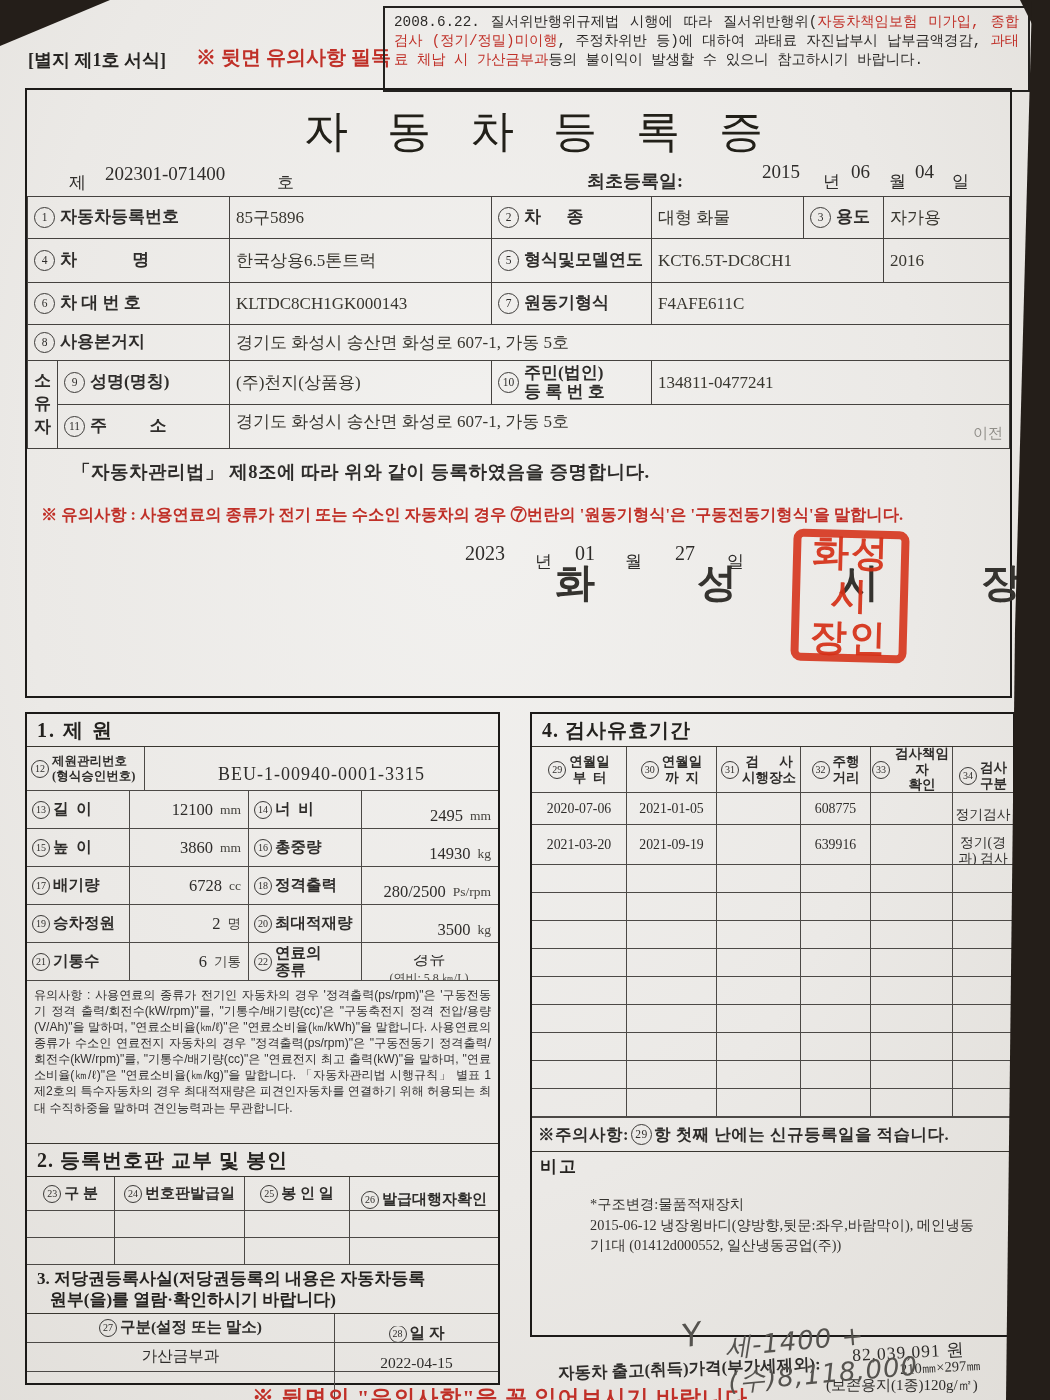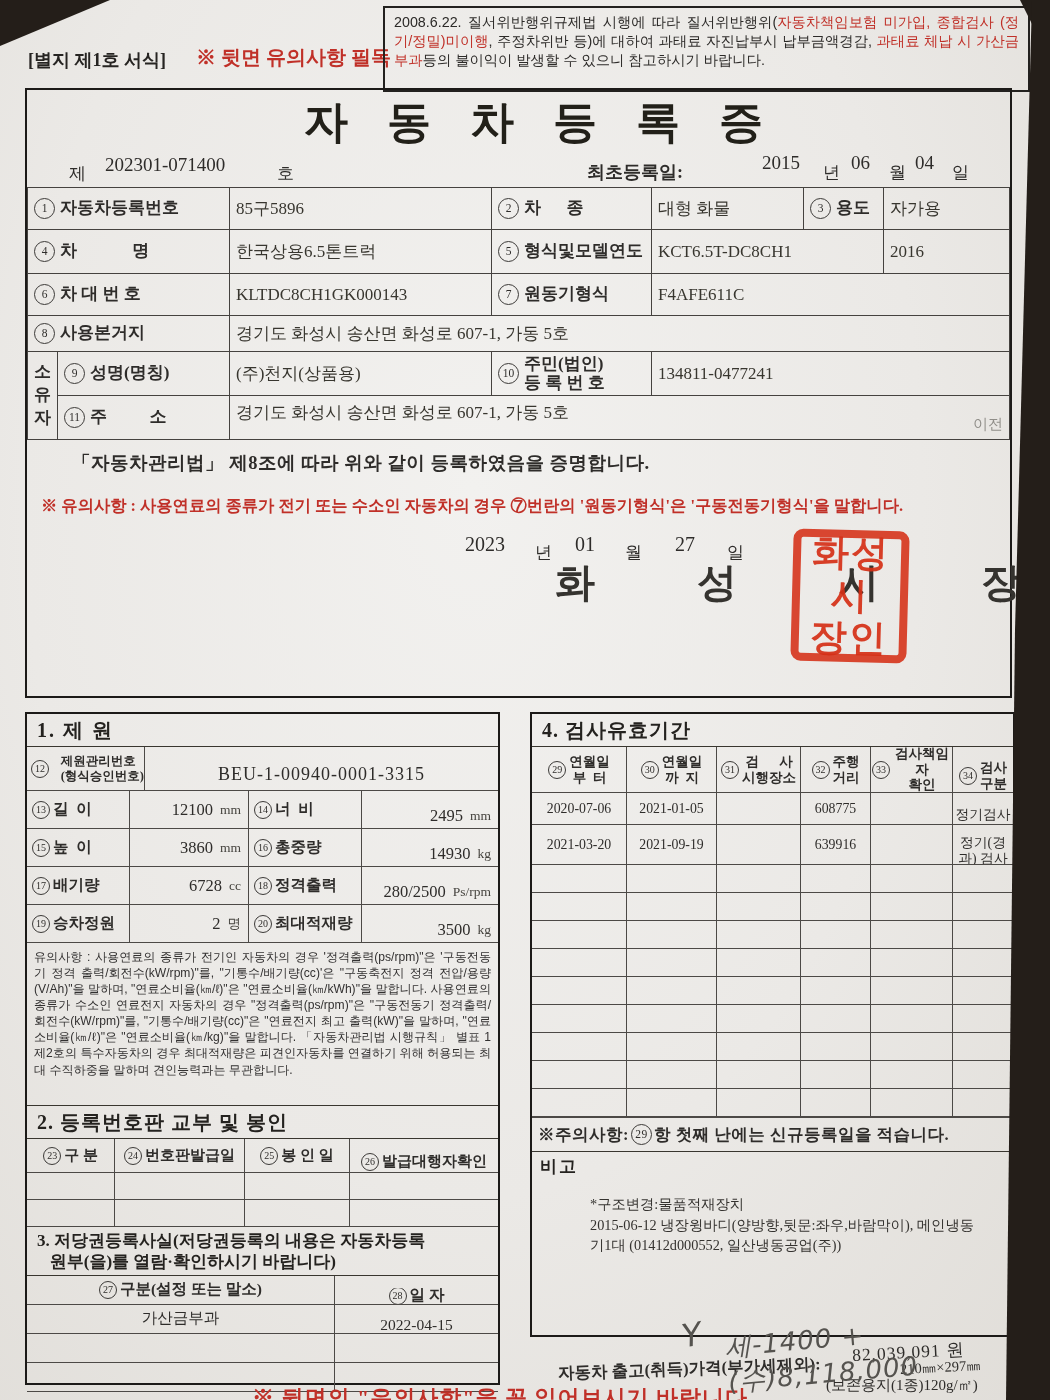--- a/index.html
+++ b/index.html
@@ -27,31 +27,31 @@
   }
   .circ.small{width:16px;height:16px;font-size:10px;margin-right:3px;}
   .pre{white-space:pre-wrap;}
 
   
   #form-label{position:absolute;left:28px;top:48px;font-size:18px;font-weight:600;color:#262422;z-index:5;}
   #must-read{position:absolute;left:196px;top:44px;font-size:20px;font-weight:700;z-index:5;}
   #legal-box{
     position:absolute;left:383px;top:6px;width:625px;height:72px;z-index:5;
     border:2px solid #23211f;padding:5px 9px;
-    font-family:Liberation Sans, sans-serif;
+    font-family:Liberation Mono, monospace;
     font-size:14.3px;line-height:1.32;color:#2c2a28;text-align:justify;
   }
 
   
   #main-box{
     position:absolute;left:25px;top:88px;width:987px;height:610px;
     border:2.5px solid #1c1a18;z-index:5;box-sizing:border-box;
   }
   #cert-title{
-    text-align:center;margin-top:3px;font-size:44px;font-weight:700;
+    text-align:center;margin-top:12px;font-size:44px;font-weight:400;
     letter-spacing:14px;color:#222019;padding-left:44px;
   }
   #docno-row{position:relative;height:32px;font-size:17px;}
   #docno-row .seg{position:absolute;}
   #doc-prefix{left:42px;top:10px;}
   #doc-number{left:78px;top:2px;font-size:19px;}
   #doc-suffix{left:250px;top:10px;}
   #firstreg-label{left:560px;top:8px;font-weight:600;font-size:18px;}
   #fr-year{left:735px;top:0px;font-size:19px;}
   #fr-ylab{left:796px;top:9px;}
@@ -117,21 +117,21 @@
   #spec-box{
     position:absolute;left:25px;top:712px;width:475px;height:673px;
     border:2.5px solid #1c1a18;z-index:5;box-sizing:border-box;
     display:flex;flex-direction:column;
   }
   .sec-title{
     font-size:20px;font-weight:700;padding:3px 0 2px 10px;color:#24221f;
     border-bottom:1.4px solid #39362f;letter-spacing:2px;flex:none;
   }
   #spec-row0{grid-template-columns:118px 1fr;height:44px;flex:none;}
-  #spec-row0 .lblc{justify-content:space-between;padding-left:4px;}
+  #spec-row0 .lblc{justify-content:flex-start;padding-left:4px;}
   #spec-row0 .lt2{font-size:12.5px;font-weight:700;line-height:1.15;white-space:pre-wrap;}
   #spec-row0 .valc{font-size:18px;letter-spacing:1px;}
   .spec-grid{grid-template-columns:103px 119px 113px 1fr;height:38px;flex:none;}
   .spec-grid .lblc{justify-content:flex-start;padding-left:5px;font-weight:700;font-size:15.5px;white-space:pre-wrap;}
   .spec-grid .lblc .lt{white-space:pre-wrap;line-height:1.05;}
   .spec-grid .valc{justify-content:flex-end;padding-right:7px;gap:7px;font-size:16.5px;}
   .spec-grid .valc .unit{font-size:13.5px;color:#46443f;}
   .spec-grid .valc.stack{flex-direction:column;justify-content:center;padding-right:2px;gap:0;}
   .spec-grid .valc.stack .unit{font-size:12px;}
   #spec-note{
@@ -395,20 +395,33 @@
           <div class="tc valc">
             <span class="vv">2</span>
             <span class="unit">명</span>
           </div>
           <div class="tc lblc"><span class="circ small">20</span><span class="lt">최대적재량</span></div>
           <div class="tc valc">
             <span class="vv">3500</span>
             <span class="unit">kg</span>
           </div>
         </div>
+        <div class="grid-row spec-grid">
+          <div class="tc lblc"><span class="circ small">21</span><span class="lt">기통수</span></div>
+          <div class="tc valc">
+            <span class="vv">6</span>
+            <span class="unit">기통</span>
+          </div>
+          <div class="tc lblc"><span class="circ small">22</span><span class="lt">연료의
+종류</span></div>
+          <div class="tc valc stack">
+            <span class="vv">경유</span>
+            <span class="unit">(연비:   5.8   ㎞/L)</span>
+          </div>
+        </div>
       </div>
     <div id="spec-note">유의사항 : 사용연료의 종류가 전기인 자동차의 경우 '정격출력(ps/rpm)"은 '구동전동기 정격 출력/회전수(kW/rpm)"를, "기통수/배기량(cc)'은 "구동축전지 정격 전압/용량(V/Ah)"을 말하며, "연료소비율(㎞/ℓ)"은 "연료소비율(㎞/kWh)"을 말합니다. 사용연료의 종류가 수소인 연료전지 자동차의 경우 "정격출력(ps/rpm)"은 "구동전동기 정격출력/회전수(kW/rpm)"를, "기통수/배기량(cc)"은 "연료전지 최고 출력(kW)"을 말하며, "연료소비율(㎞/ℓ)"은 "연료소비율(㎞/kg)"을 말합니다. 「자동차관리법 시행규칙」 별표 1 제2호의 특수자동차의 경우 최대적재량은 피견인자동차를 연결하기 위해 허용되는 최대 수직하중을 말하며 견인능력과는 무관합니다.</div>
 
     <div class="sec-title" style="letter-spacing:1px;border-bottom:1.2px solid #39362f;">2. 등록번호판 교부 및 봉인</div>
     <div id="plate-head" class="grid-row">
         <div class="tc">
           <span class="circ small">23</span>
           <span>구  분</span>
         </div>
         <div class="tc">

